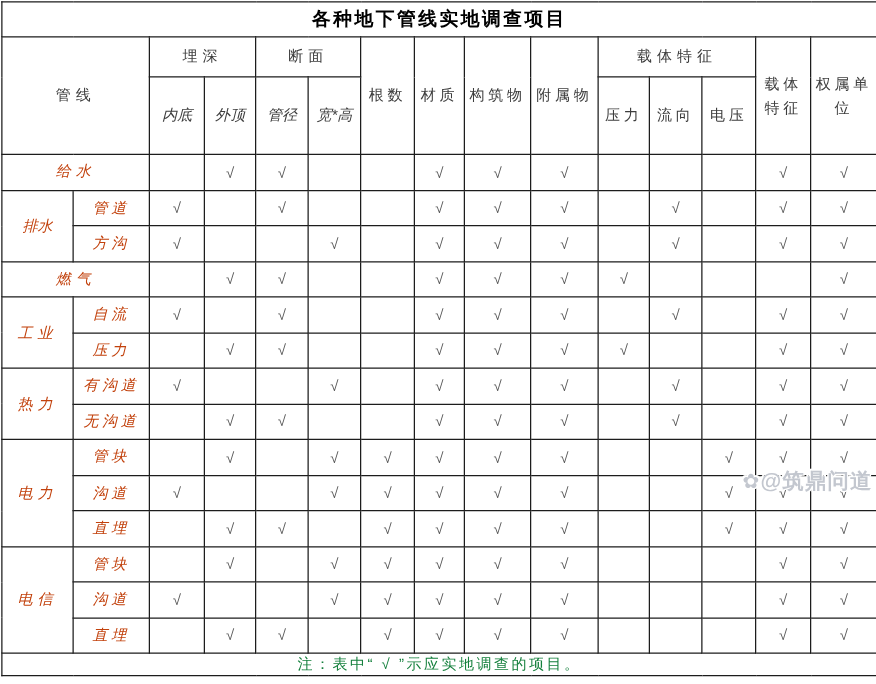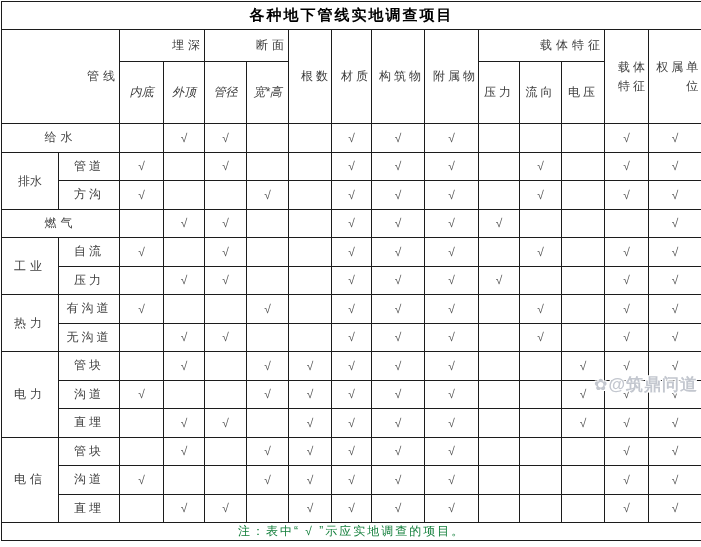--- a/index.html
+++ b/index.html
@@ -35,21 +35,21 @@
     padding: 0;
     overflow: hidden;
   }
   tr.title-row th {
     height: 27px;
     font-size: 15px;
     font-weight: bold;
     color: #000000;
     letter-spacing: 2px;
   }
-  tr.h1 th { height: 31px; text-align: right; }
+  tr.h1 th { height: 31px; }
   tr.h2 th { height: 61px; }
   tbody tr { height: 28.5px; }
   tfoot tr { height: 17px; }
   .sp { letter-spacing: 4px; }
   .sp3 { letter-spacing: 3px; }
   
   .stack1 {
     word-break: break-all;
     line-height: 1.55;
     letter-spacing: 0;
@@ -66,21 +66,21 @@
   .stack2 {
     word-break: break-all;
     line-height: 1.55;
     letter-spacing: 3px;
     padding: 0 5px;
   }
   td.chk {
     color: #5a5a5a;
     font-size: 12.5px;
   }
-  td.pipe, td.sub { color: #404040; }
+  td.pipe, td.sub { color: #c2410c; font-style: italic; }
   tfoot td {
     font-size: 12px;
     letter-spacing: 2px;
     color: #15803d;
   }
   .watermark {
     position: absolute;
     right: 3px;
     bottom: 5px;
     font-size: 17px;

